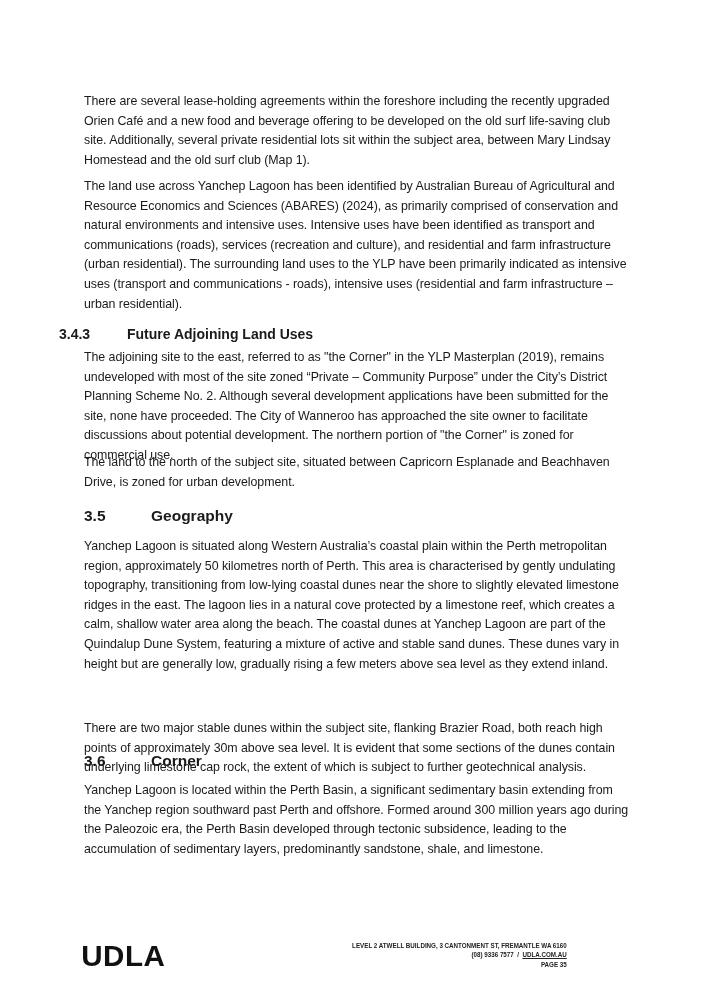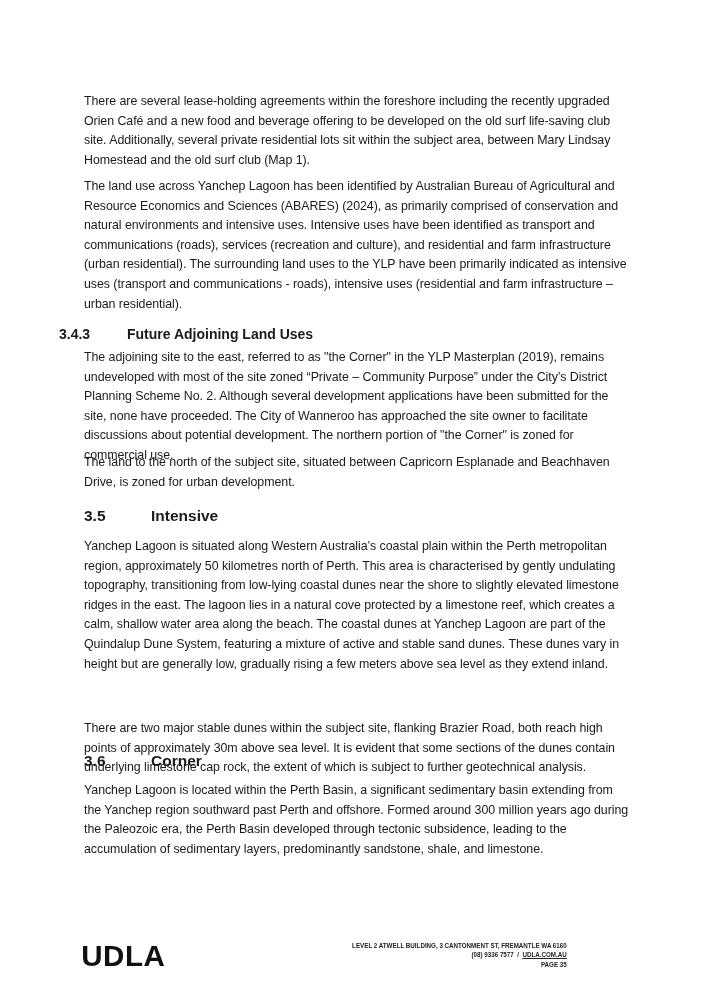--- a/index.html
+++ b/index.html
@@ -48,21 +48,21 @@
 
   <h3 class="sub-heading">
     <span class="num">3.4.3</span><span>Future Adjoining Land Uses</span>
   </h3>
 
   <p class="body-text" style="top:348px;">The adjoining site to the east, referred to as "the Corner" in the YLP Masterplan (2019), remains undeveloped with most of the site zoned “Private – Community Purpose” under the City’s District Planning Scheme No. 2. Although several development applications have been submitted for the site, none have proceeded. The City of Wanneroo has approached the site owner to facilitate discussions about potential development. The northern portion of "the Corner" is zoned for commercial use.</p>
 
   <p class="body-text" style="top:453px;">The land to the north of the subject site, situated between Capricorn Esplanade and Beachhaven Drive, is zoned for urban development.</p>
 
   <h2 class="sec-heading" style="top:507px;">
-    <span class="num">3.5</span><span>Intensive</span>
+    <span class="num">3.5</span><span>Geography</span>
   </h2>
 
   <p class="body-text" style="top:537px;">Yanchep Lagoon is situated along Western Australia’s coastal plain within the Perth metropolitan region, approximately 50 kilometres north of Perth. This area is characterised by gently undulating topography, transitioning from low-lying coastal dunes near the shore to slightly elevated limestone ridges in the east. The lagoon lies in a natural cove protected by a limestone reef, which creates a calm, shallow water area along the beach. The coastal dunes at Yanchep Lagoon are part of the Quindalup Dune System, featuring a mixture of active and stable sand dunes. These dunes vary in height but are generally low, gradually rising a few meters above sea level as they extend inland.</p>
 
   <p class="body-text" style="top:679px;margin-top:40px;">There are two major stable dunes within the subject site, flanking Brazier Road, both reach high points of approximately 30m above sea level. It is evident that some sections of the dunes contain underlying limestone cap rock, the extent of which is subject to further geotechnical analysis.</p>
 
   <h2 class="sec-heading" style="top:752px;">
     <span class="num">3.6</span><span>Corner</span>
   </h2>
 

